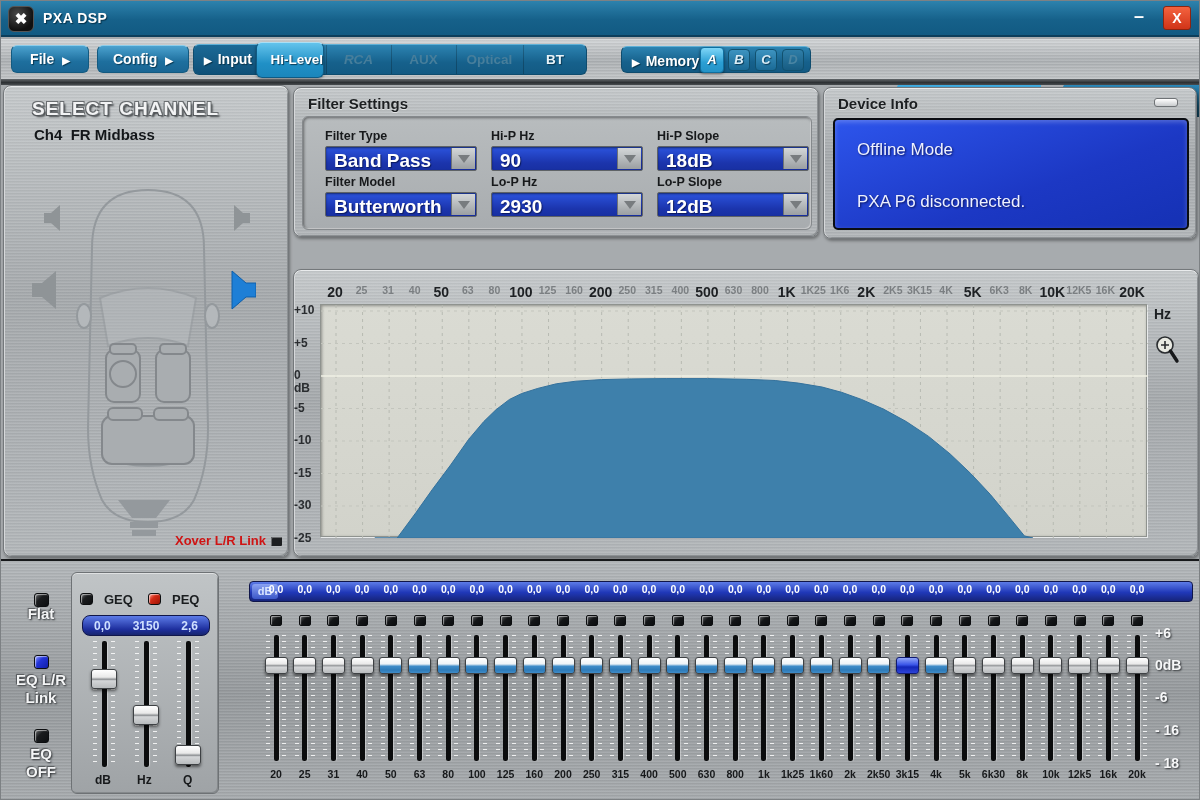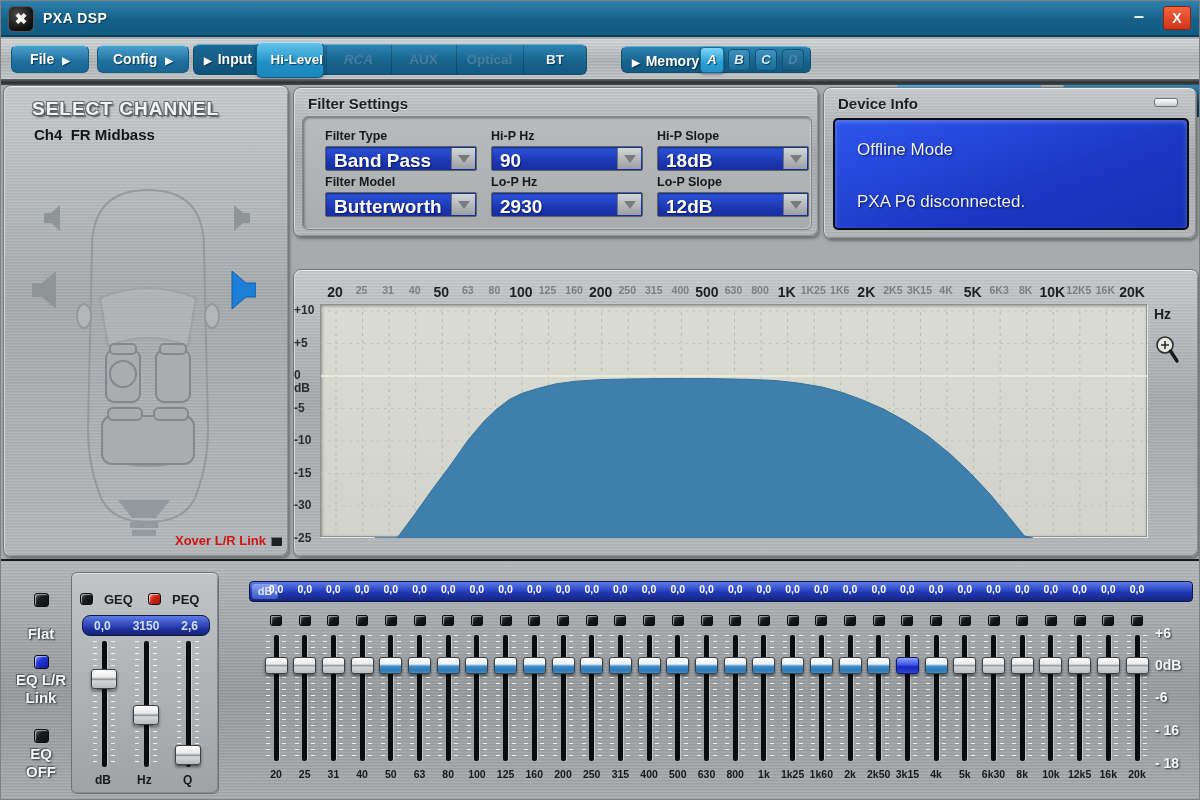--- a/index.html
+++ b/index.html
@@ -372,21 +372,21 @@
     <svg class="zoom-tool" viewBox="0 0 26 30">
       <circle cx="11" cy="11" r="8" fill="#e8e9e2" stroke="#2a2d30" stroke-width="1.6"></circle>
       <path d="M11 7 v8 M7 11 h8" stroke="#2a2d30" stroke-width="1.6"></path>
       <path d="M16.5 17 L23 27" stroke="#17191b" stroke-width="3.4" stroke-linecap="round"></path>
     </svg>
   </div>
 
   <div id="eq-section">
 
     <div class="led-btn" style="left:33px;top:32px;"></div>
-    <div class="eq-btn-label" style="left:0px;top:64px;">Flat</div>
+    <div class="eq-btn-label" style="left:0px;top:44px;">Flat</div>
     <div class="led-btn blue" style="left:33px;top:94px;"></div>
     <div class="eq-btn-label" style="left:0px;top:110px;">EQ L/R</div>
     <div class="eq-btn-label" style="left:0px;top:128px;">Link</div>
     <div class="led-btn" style="left:33px;top:168px;"></div>
     <div class="eq-btn-label" style="left:0px;top:184px;">EQ</div>
     <div class="eq-btn-label" style="left:0px;top:202px;">OFF</div>
 
     <div id="eq-left-panel">
       <div class="led-btn" style="left:8px;top:20px;width:13px;height:12px;"></div>
       <div class="gp-label" style="left:32px;top:19px;">GEQ</div>

